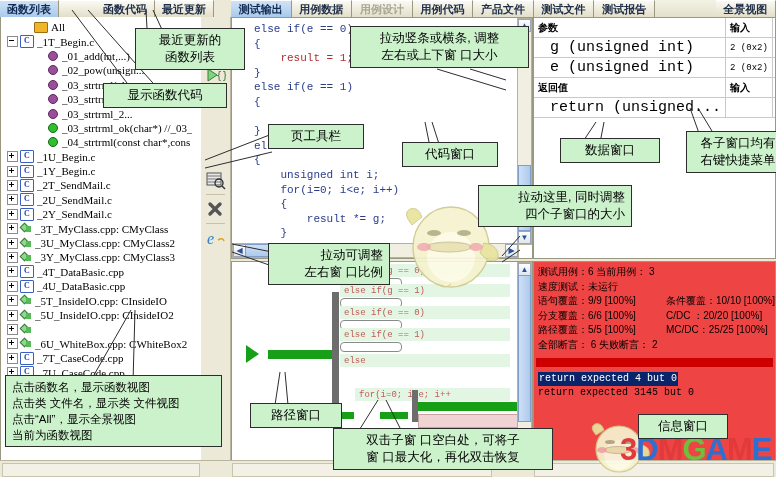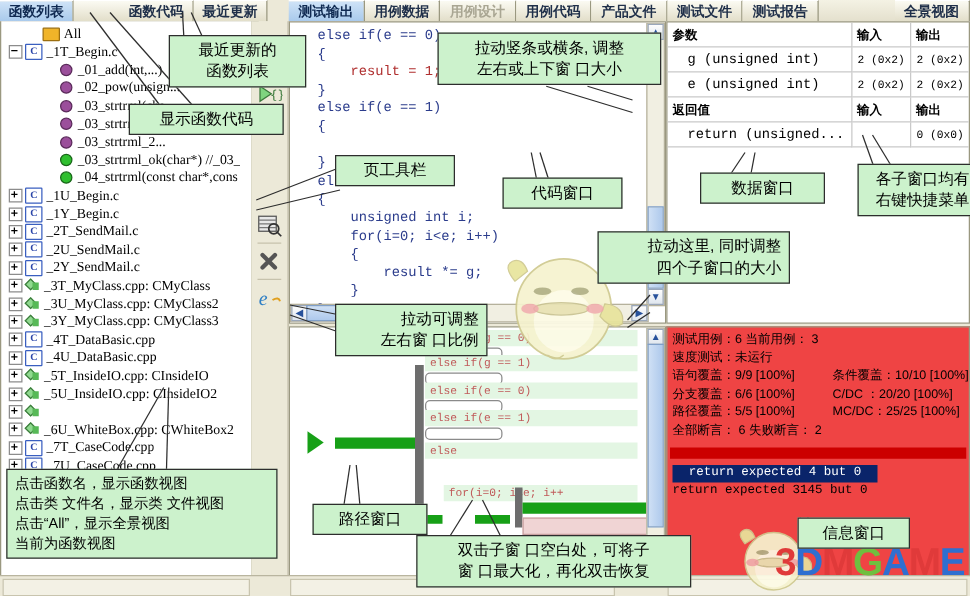--- a/index.html
+++ b/index.html
@@ -78,34 +78,34 @@
         border-top:9px solid transparent;border-bottom:9px solid transparent;}
   .ppink{position:absolute;background:#f0d4d4;border:1px solid #c8a0a0;}
 
   
   #data-win{position:absolute;right:0;top:17px;width:241px;height:240px;
     background:#fff;border:1px solid #9a9880;overflow:hidden;}
   table.dt{border-collapse:collapse;width:100%;font-size:10px;}
   table.dt td{border-bottom:1px solid #c9c9c9;border-right:1px solid #c9c9c9;
     height:19px;padding:0 4px;white-space:nowrap;vertical-align:middle;}
   table.dt td.hdr{font-weight:bold;font-family:"Liberation Sans",sans-serif;}
-  table.dt td.sub{padding-left:16px;font-family:"Liberation Mono","DejaVu Sans Mono",monospace;font-size:11px;}
+  table.dt td.sub{padding-left:16px;font-family:"Liberation Mono","DejaVu Sans Mono",monospace;font-size:15px;}
   table.dt td.val{font-family:"Liberation Mono","DejaVu Sans Mono",monospace;font-size:9px;text-align:right;}
   table.dt td.last{border-right:none;}
 
   
   #info-win{position:absolute;right:0;top:261px;width:241px;bottom:16px;
     background:#ef4444;border:1px solid #9a9880;overflow:hidden;}
   .info{padding:3px 0 0 4px;font-size:10px;line-height:14.6px;}
   .irow{display:flex;}
   .ic1{width:128px;white-space:nowrap;}
   .ic2{white-space:nowrap;}
   .redbar{height:9px;background:#cc0000;margin:5px 2px 2px 2px;}
   .mono{font-family:"Liberation Mono","DejaVu Sans Mono",monospace;font-size:10px;}
-  .selline{background:#0a246a;color:#fff;display:inline-block;padding:0 13px;}
+  .selline{background:#0a246a;color:#fff;display:inline-block;padding:0 1px;}
 
   
   .sb{position:absolute;background:#f1efe2;border:1px solid #b5b19c;}
   .sbv{width:13px;}
   .sbh{height:13px;}
   .thumb{position:absolute;background:linear-gradient(90deg,#cfe0f5,#aec9ec);
          border:1px solid #7f9fc9;}
   .thumbh{background:linear-gradient(#cfe0f5,#aec9ec);}
   .arrw{position:absolute;width:11px;height:11px;display:flex;align-items:center;
         justify-content:center;color:#27519b;font-size:8px;

